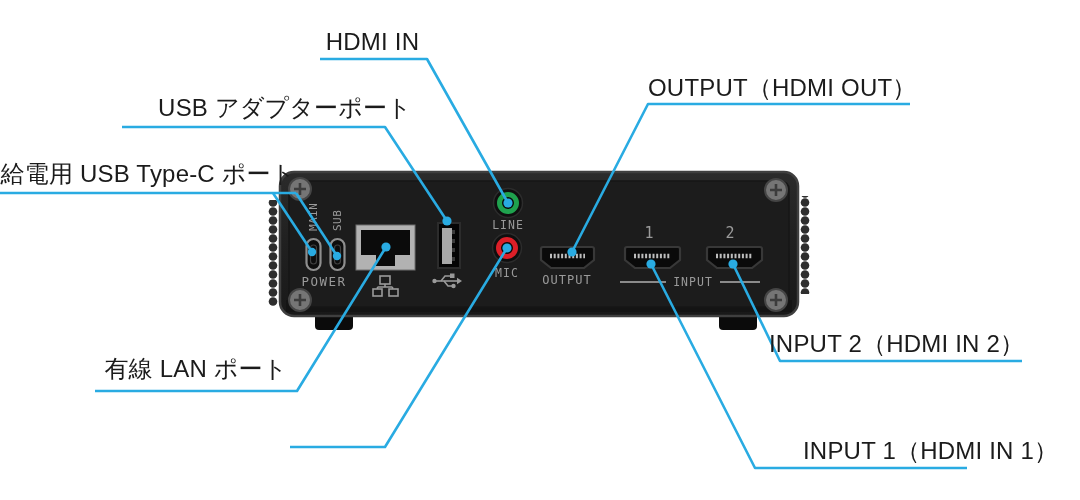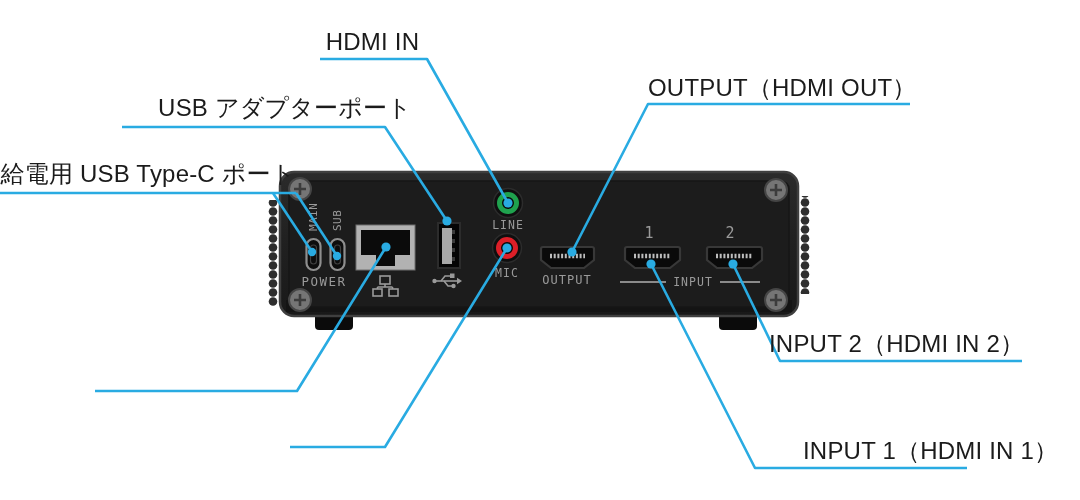--- a/index.html
+++ b/index.html
@@ -168,17 +168,18 @@
       <circle cx="507" cy="248" r="4.6"></circle>
       <circle cx="572" cy="252" r="4.6"></circle>
       <circle cx="733" cy="264" r="4.6"></circle>
       <circle cx="651" cy="264" r="4.6"></circle>
     </g>
   </svg>
 
   <div class="callout" style="left:315px; top:28px;  width:115px;">HDMI IN</div>
   <div class="callout" style="left:120px; top:94px;  width:266px;margin-left:32px;">USB アダプターポート</div>
   <div class="callout" style="left:0px;   top:160px; width:296px;">給電用 USB Type-C ポート</div>
+  <div class="callout" style="left:93px;  top:355px; width:206px;">有線 LAN ポート</div>
   <div class="callout" style="left:648px; top:74px;  width:262px;">OUTPUT（HDMI OUT）</div>
   <div class="callout" style="left:749px; top:330px; width:242px;margin-left:20px;">INPUT 2（HDMI IN 2）</div>
   <div class="callout" style="left:755px; top:437px; width:212px;margin-left:48px;">INPUT 1（HDMI IN 1）</div>
 
 </div>
 
 </body></html>

